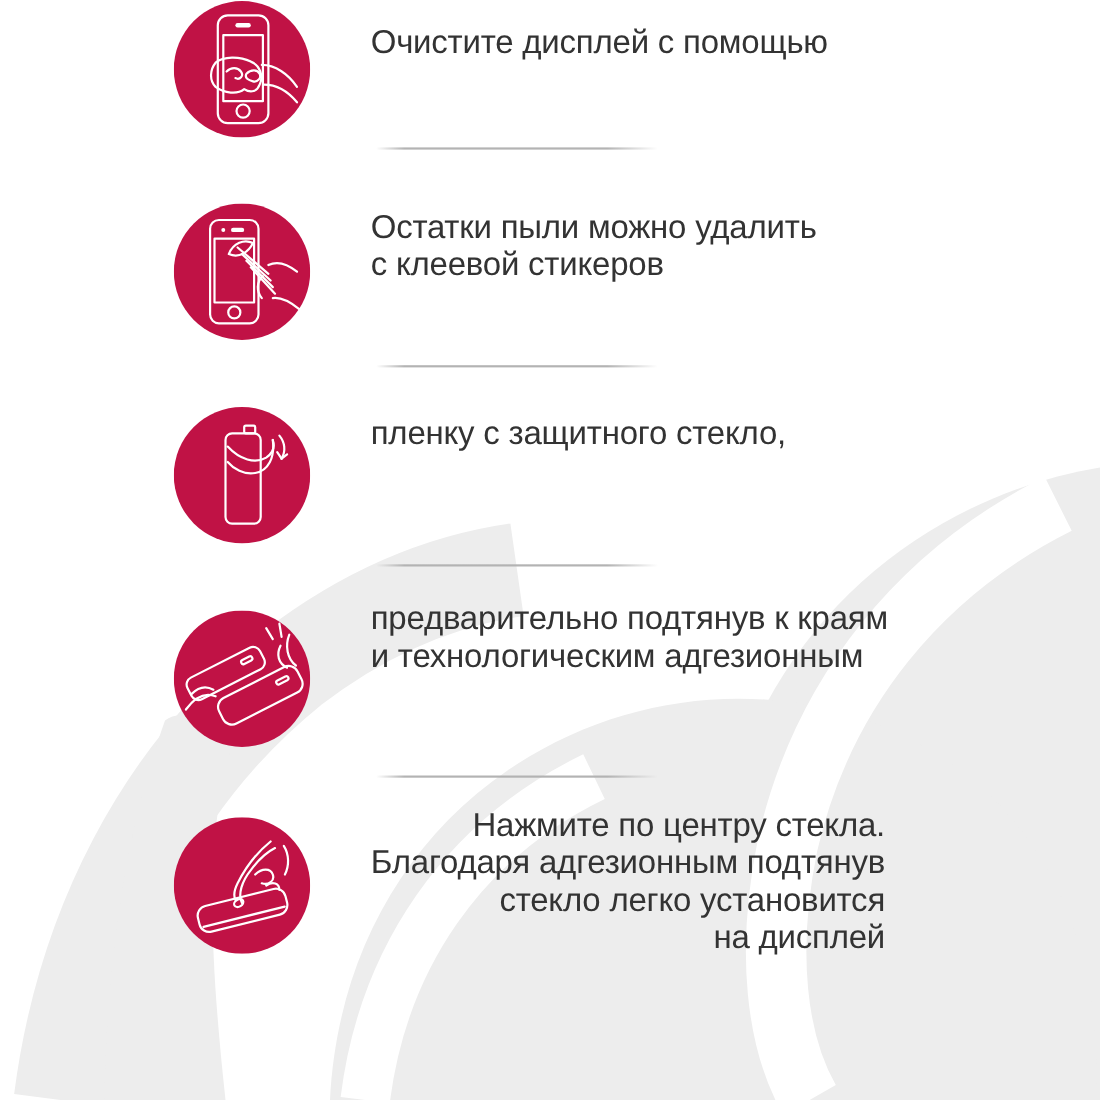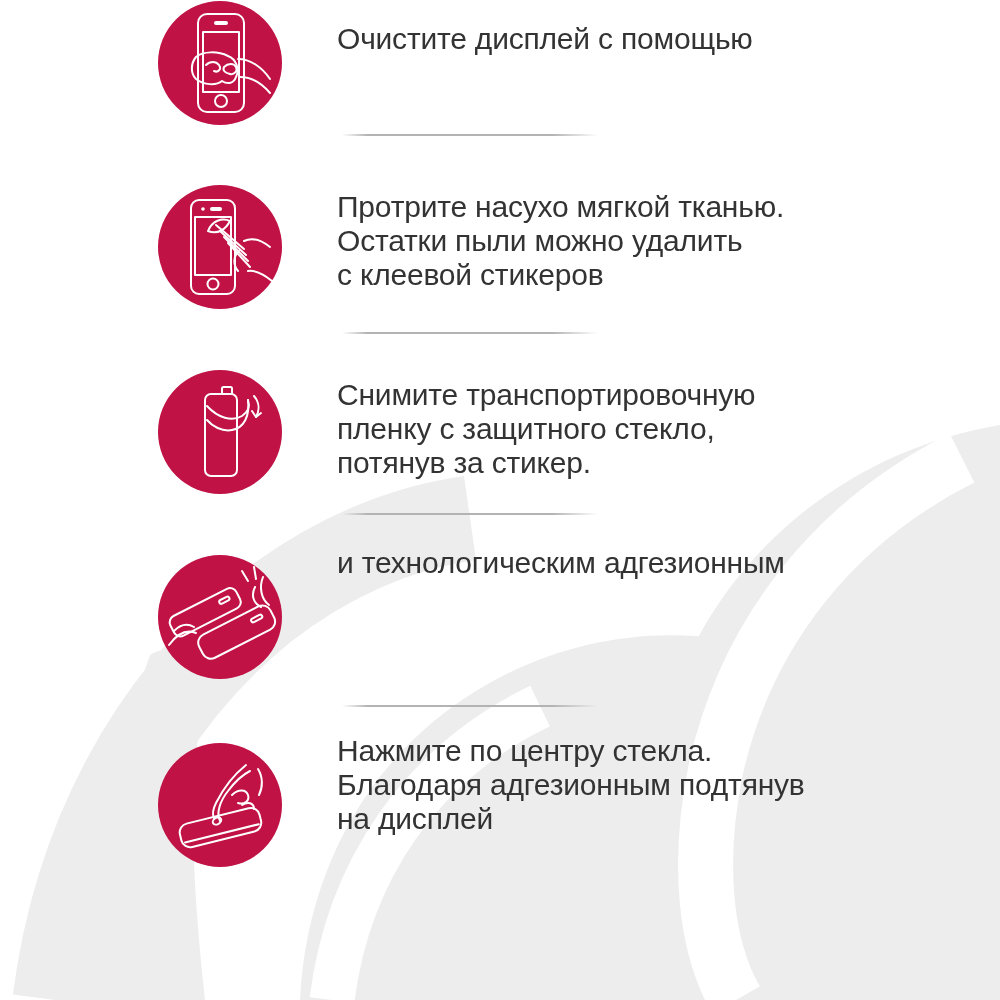--- a/index.html
+++ b/index.html
@@ -27,21 +27,21 @@
     white-space:nowrap;
   }
   .divider {
     position:absolute; left:342px; width:256px; height:2px;
     background:linear-gradient(90deg, rgba(179,179,179,0) 0%, #b3b3b3 10%, #b3b3b3 82%, rgba(179,179,179,0) 100%);
   }
   .s1-circle { top:1px; }   .s1-text { top:22px; }
   .s2-circle { top:185px; } .s2-text { top:190px; }
   .s3-circle { top:370px; } .s3-text { top:378px; }
   .s4-circle { top:555px; } .s4-text { top:546px; }
-  .s5-circle { top:743px; } .s5-text { top:734px; }
+  .s5-circle { top:743px; } .s5-text { top:734px;text-align:right; }
   .d1 { top:134px; } .d2 { top:332px; } .d3 { top:513px; } .d4 { top:705px; }
   .icon-stroke { fill:none; stroke:#ffffff; stroke-width:2; stroke-linecap:round; stroke-linejoin:round; }
   .icon-fill { fill:#ffffff; stroke:none; }
 </style>
 </head>
 <body>
 
 <svg class="watermark" viewBox="0 0 1000 1000" aria-hidden="true">
   <path fill="none" stroke="#ededed" stroke-width="85" d="M 55 1000 C 75 845 145 705 265 608 C 330 558 400 528 470 518"></path>
   <g fill="#ededed" stroke="none">
@@ -92,44 +92,41 @@
         <path d="M 92 82 L 70 58"></path>
         <path d="M 112 62 C 102 54 94 52 86 56"></path>
         <path d="M 114 96 C 104 88 97 85 90 86"></path>
         <path d="M 80 86 C 75 80 75 71 81 66"></path>
       </g>
       <rect class="icon-fill" x="52" y="22" width="12" height="4" rx="2"></rect>
       <circle class="icon-fill" cx="45" cy="24" r="1.8"></circle>
     </svg>
   </div>
   <div class="step-text s2-text">
-    <div>Протрите насухо мягкой тканью.</div>
     <div>Остатки пыли можно удалить</div>
     <div>с клеевой стикеров</div>
   </div>
   <div class="divider d2"></div>
 
   <div class="icon-circle s3-circle">
     <svg viewBox="0 0 124 124">
       <circle cx="62" cy="62" r="62" fill="currentColor"></circle>
       <g class="icon-stroke">
         <rect x="47" y="24" width="32" height="82" rx="6"></rect>
         <rect x="64" y="17" width="10" height="7" rx="1.5"></rect>
         <path d="M 49 36 C 60 48 74 52 84 46 C 90 42 92 36 90 30"></path>
         <path d="M 90 30 C 92 46 86 58 74 60 C 64 62 54 56 49 50"></path>
         <path d="M 96 26 C 101 32 102 40 98 47"></path>
         <path d="M 98 47 L 94 41"></path>
         <path d="M 98 47 L 103 43"></path>
       </g>
     </svg>
   </div>
   <div class="step-text s3-text">
-    <div>Снимите транспортировочную</div>
     <div>пленку с защитного стекло,</div>
-    <div>потянув за стикер.</div>
   </div>
   <div class="divider d3"></div>
 
   <div class="icon-circle s4-circle">
     <svg viewBox="0 0 124 124">
       <circle cx="62" cy="62" r="62" fill="currentColor"></circle>
       <g class="icon-stroke" transform="rotate(-27 62 62)">
         <rect x="14" y="40" width="74" height="22" rx="7"></rect>
         <rect x="68" y="47" width="11" height="4" rx="2"></rect>
         <rect x="30" y="70" width="80" height="26" rx="9"></rect>
@@ -139,20 +136,21 @@
         <path d="M 97 32 C 93 40 95 48 103 52"></path>
         <path d="M 105 22 C 101 32 103 44 111 50"></path>
         <path d="M 84 16 L 90 26"></path>
         <path d="M 96 12 L 98 24"></path>
         <path d="M 16 76 C 22 70 29 68 36 72"></path>
         <path d="M 11 90 C 19 79 28 74 38 78"></path>
       </g>
     </svg>
   </div>
   <div class="step-text s4-text">
+    <div>предварительно подтянув к краям</div>
     <div>и технологическим адгезионным</div>
   </div>
   <div class="divider d4"></div>
 
   <div class="icon-circle s5-circle">
     <svg viewBox="0 0 124 124">
       <circle cx="62" cy="62" r="62" fill="currentColor"></circle>
       <g class="icon-stroke" transform="rotate(-14 62 62)">
         <rect x="16" y="72" width="82" height="24" rx="9"></rect>
         <path d="M 19 90 L 95 90"></path>
@@ -163,16 +161,17 @@
         <ellipse cx="59" cy="78" rx="4.5" ry="3.2" transform="rotate(-30 59 78)"></ellipse>
         <path d="M 74 52 C 80 46 88 46 90 52 C 92 58 86 62 80 60"></path>
         <path d="M 84 62 C 90 58 96 60 96 66"></path>
         <path d="M 100 26 C 105 34 105 44 101 52"></path>
       </g>
     </svg>
   </div>
   <div class="step-text s5-text">
     <div>Нажмите по центру стекла.</div>
     <div>Благодаря адгезионным подтянув</div>
+    <div>стекло легко установится</div>
     <div>на дисплей</div>
   </div>
 
 </div>
 
 </body></html>

